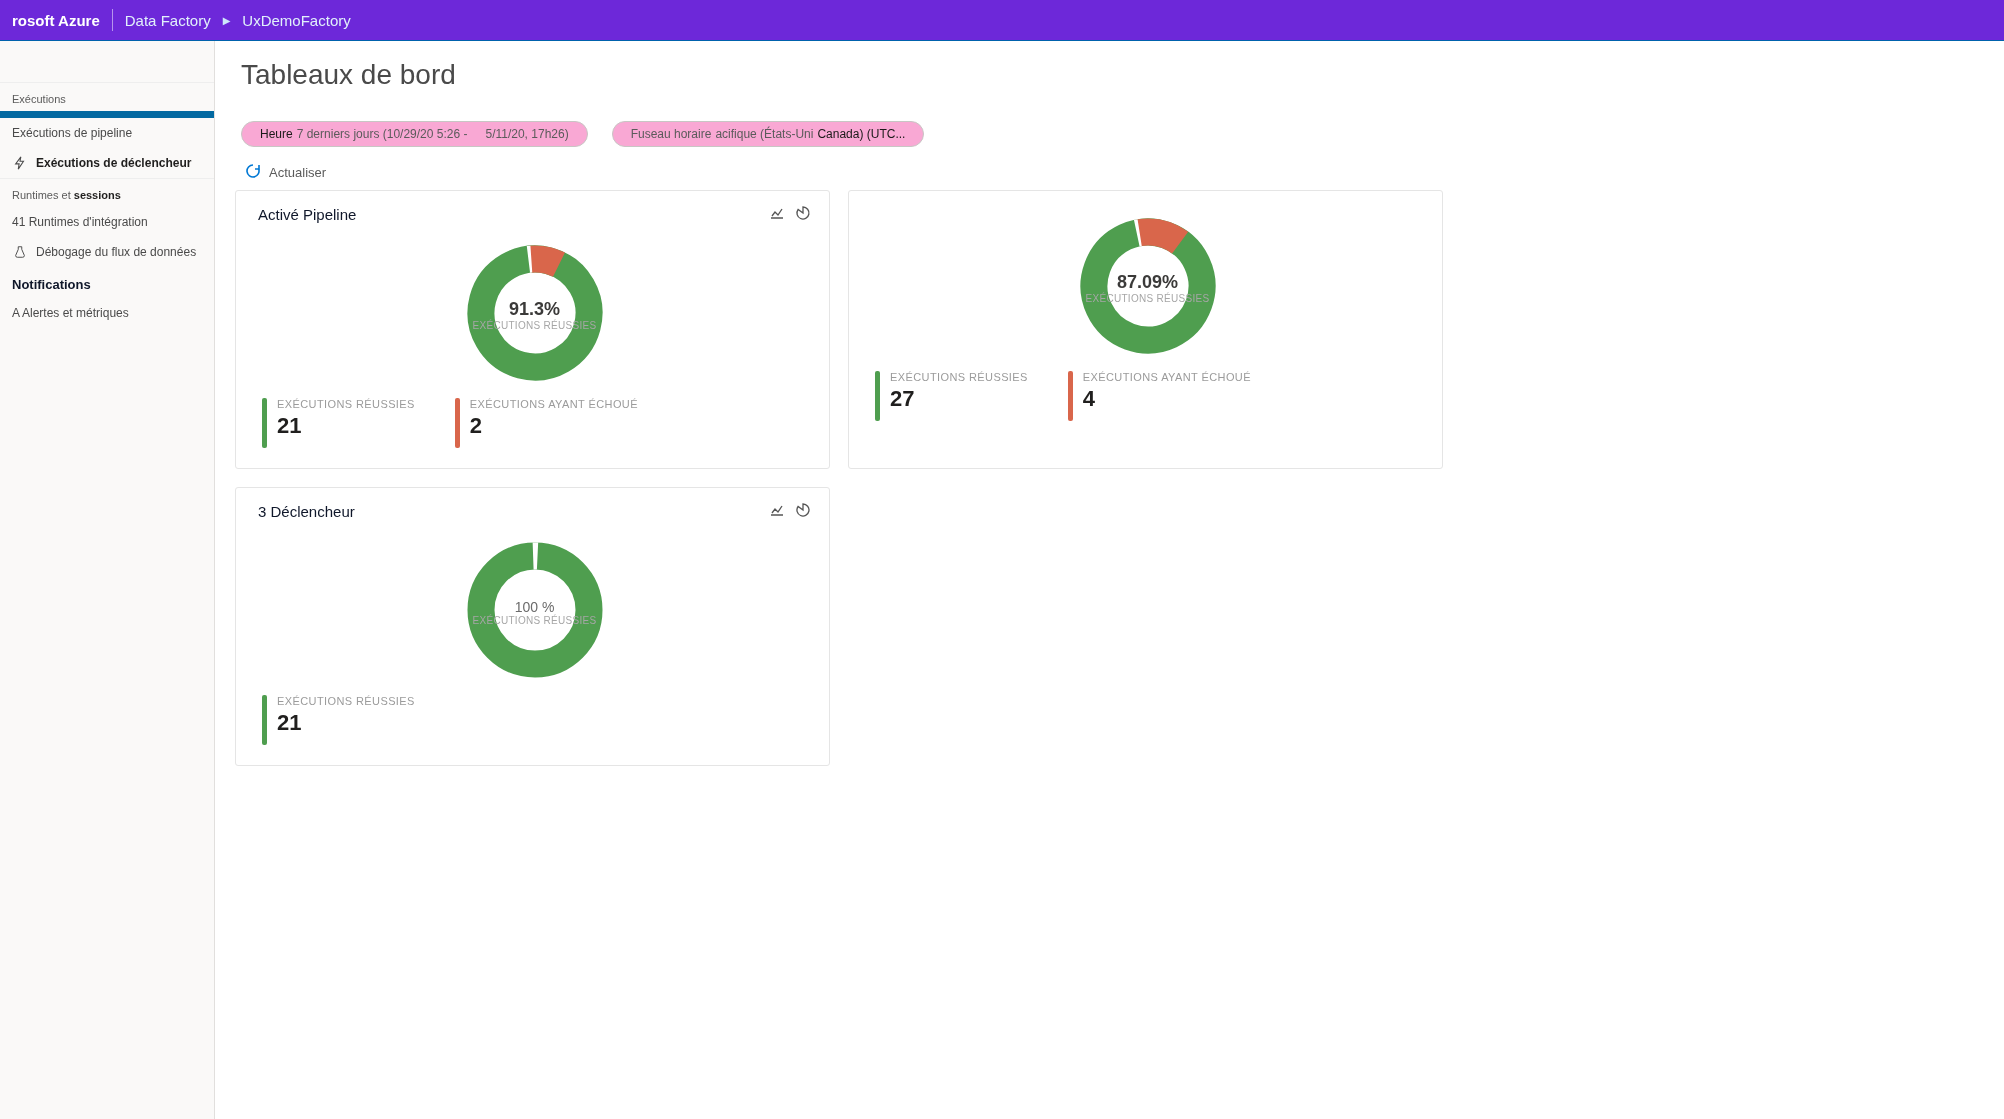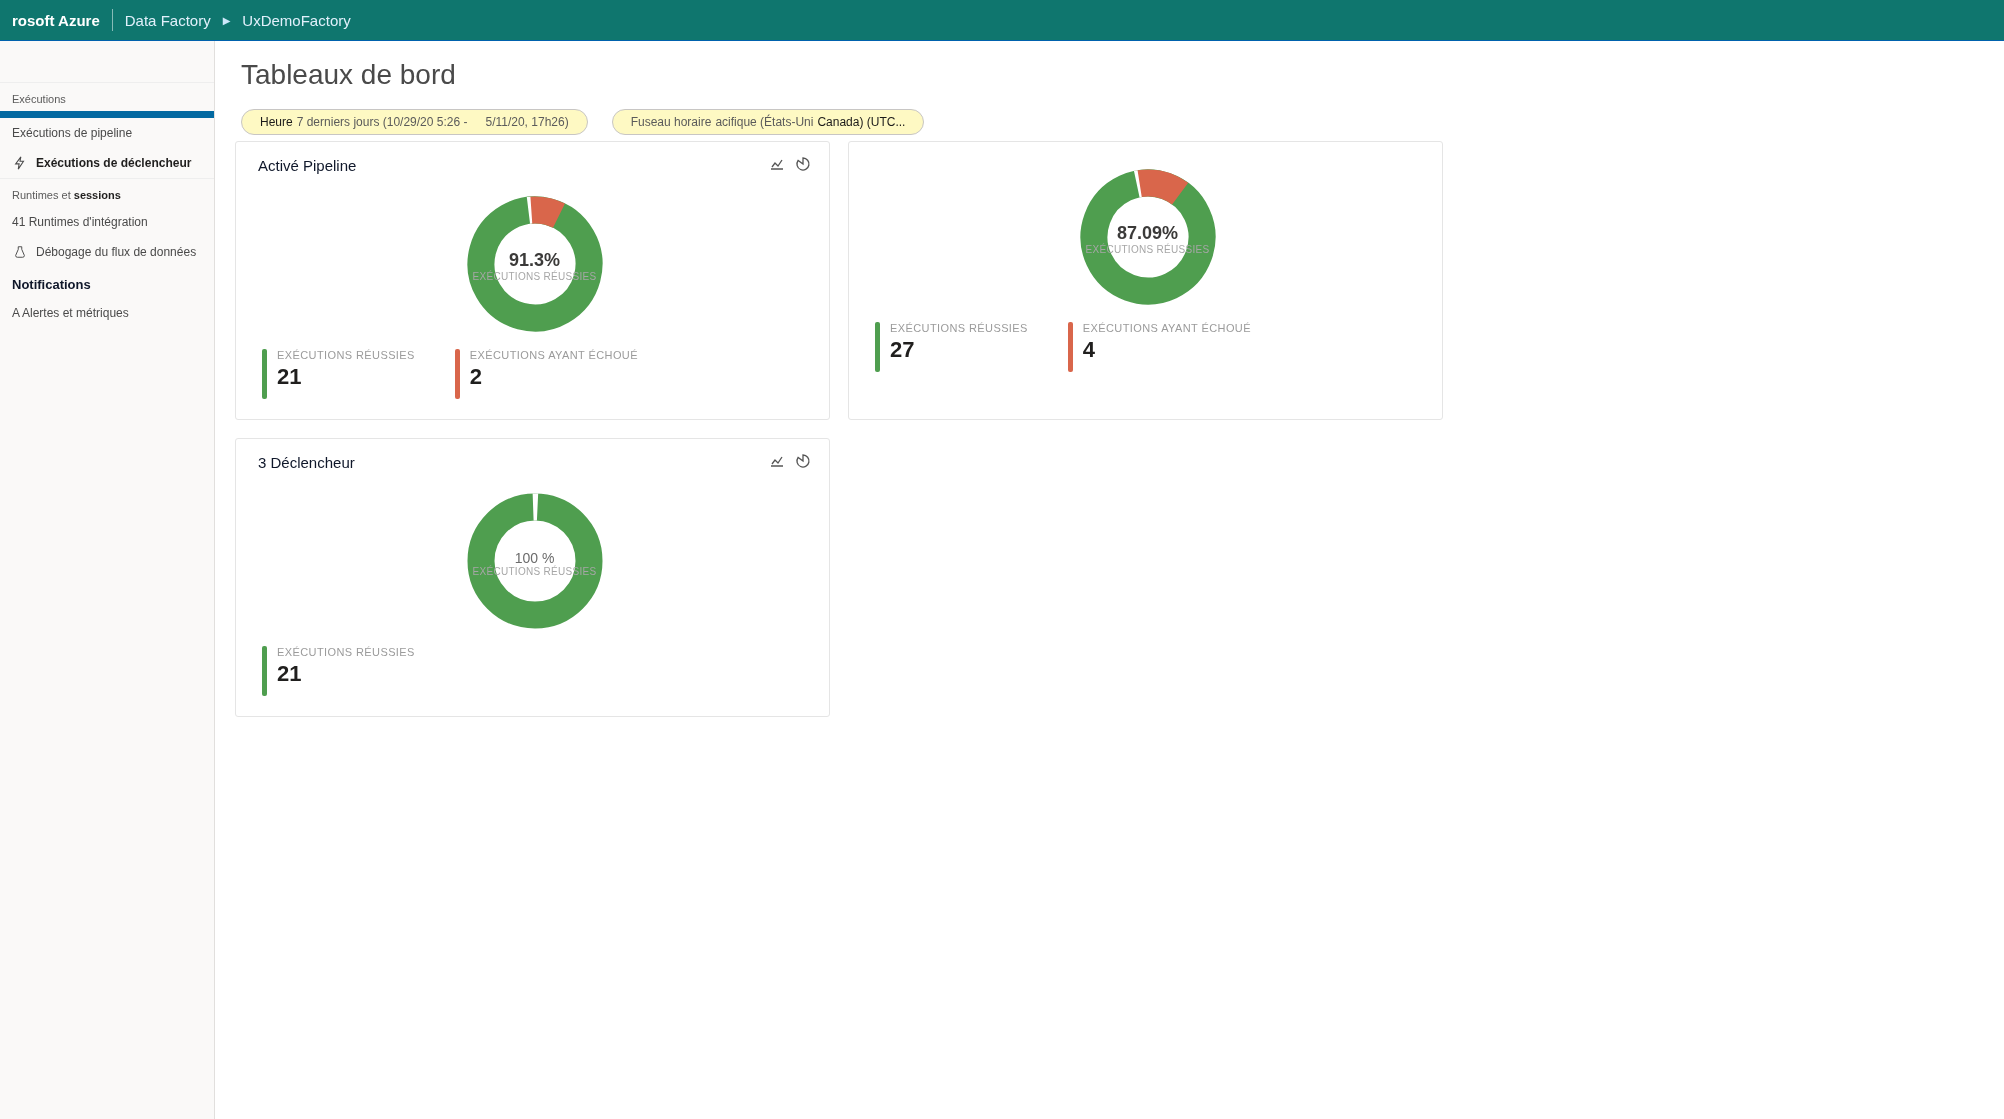--- a/index.html
+++ b/index.html
@@ -1,34 +1,34 @@
 <!DOCTYPE html>
 <html><head>
 <meta charset="utf-8">
 <style>
   * { box-sizing: border-box; margin: 0; padding: 0; }
   body { font-family: "Segoe UI", Arial, sans-serif; font-size: 13px; color: #323130; background: #fff; width: 2004px; height: 1119px; overflow: hidden; }
-  .topbar { background: #0f766e; color: #fff; height: 40px; display: flex; align-items: center; padding: 0 12px; gap: 12px; font-size: 15px; }
+  .topbar { background: #6d28d9; color: #fff; height: 40px; display: flex; align-items: center; padding: 0 12px; gap: 12px; font-size: 15px; }
   .topbar .brand { font-weight: 600; }
   .topbar .div { width: 1px; height: 22px; background: rgba(255,255,255,0.5); }
   .topbar .crumb { color: #e1f0fb; }
   .topbar .chev { color: #cde8fa; font-size: 10px; }
   .shell { display: flex; height: calc(1119px - 40px); border-top: 1px solid #0062ad; }
   .sidebar { width: 215px; border-right: 1px solid #e1dfdd; background: #faf9f8; padding: 8px 0 0 0; overflow: hidden; }
   .side-top { height: 34px; border-bottom: 1px solid #eee; }
   .side-head { font-size: 11px; color: #5b5b5b; padding: 10px 12px 6px 12px; border-bottom: 7px solid #0369a1; }
   .side-item { display: flex; align-items: flex-end; gap: 8px; padding: 8px 12px; font-size: 12px; color: #4a4a4a; cursor: pointer; white-space: nowrap; overflow: hidden; }
   .side-item .ico { width: 16px; display: inline-flex; justify-content: center; color: #555; }
   .side-item.sel { font-weight: 600; color: #201f1e; }
   .side-subhead { font-size: 11px; color: #5b5b5b; padding: 10px 12px 6px 12px; border-top: 1px solid #eee; }
   .side-notifhead { font-size: 13px; font-weight: 700; color: #0f172a; padding: 10px 12px 6px 12px; }
   .main { flex: 1; padding: 12px 20px; overflow: auto; background: #fff; }
   .page-title { font-size: 28px; color: #4a4a4a; margin: 6px 0 18px 6px; }
   .filters { display: flex; gap: 24px; margin: 0 0 6px 6px; }
-  .pill { border: 1px solid #c8c6c4; border-radius: 16px; padding: 5px 18px; font-size: 12px; color: #5b5b5b; background: #fef9c3; cursor: pointer; min-width: 320px; display: inline-flex; align-items: center; gap: 4px; white-space: nowrap; overflow: hidden; }
+  .pill { border: 1px solid #c8c6c4; border-radius: 16px; padding: 5px 18px; font-size: 12px; color: #5b5b5b; background: #f9a8d4; cursor: pointer; min-width: 320px; display: inline-flex; align-items: center; gap: 4px; white-space: nowrap; overflow: hidden; margin-top: 12px; }
   .pill .strong { color: #1b1a19; }
   .toolbar { display: flex; align-items: center; gap: 10px; padding: 10px 6px 8px 10px; }
   .refresh { display: inline-flex; align-items: center; gap: 8px; color: #5b5b5b; font-size: 13px; cursor: pointer; }
   .refresh .ico { color: #0078d4; }
   .cards { display: grid; grid-template-columns: 595px 595px; gap: 18px; }
   .card { border: 1px solid #e5e5e5; border-radius: 3px; background: #fff; padding: 14px 18px 20px 22px; position: relative; }
   .card-head { display: flex; align-items: center; justify-content: space-between; margin-bottom: 8px; }
   .card-title { font-size: 15px; color: #0f172a; display: flex; align-items: center; gap: 10px; }
   .card-icons { display: flex; align-items: center; gap: 10px; color: #5b5b5b; }
   .card-icons span { cursor: pointer; }
@@ -104,20 +104,31 @@
         &nbsp;&nbsp;&nbsp;
         <span>5/11/20, 17h26)</span>
       </div>
       <div class="pill" style="min-width:280px">
         <span>Fuseau horaire</span>
         <span>acifique (États-Uni</span>
         <span class="strong">Canada) (UTC...</span>
       </div>
     </div>
 
+    <div class="toolbar">
+      <div class="refresh">
+        <span class="ico">
+          <svg width="16" height="16" viewBox="0 0 16 16">
+              <path d="M8 2a6 6 0 1 0 5.7 4.1" fill="none" stroke="#0078d4" stroke-width="1.6"></path>
+              <path d="M14 2v4h-4" fill="none" stroke="#0078d4" stroke-width="1.6"></path>
+            </svg>
+        </span>
+        <span>Actualiser</span>
+      </div>
+    </div>
 
     <div class="cards">
 
       <div class="card">
         <div class="card-head">
           <div class="card-title">Activé Pipeline</div>
           <div class="card-icons">
             <span><svg width="16" height="16" viewBox="0 0 16 16">
                   <path d="M2 13h12M3 11l3-4 3 3 4-6" fill="none" stroke="#555" stroke-width="1.3"></path>
                 </svg></span>

